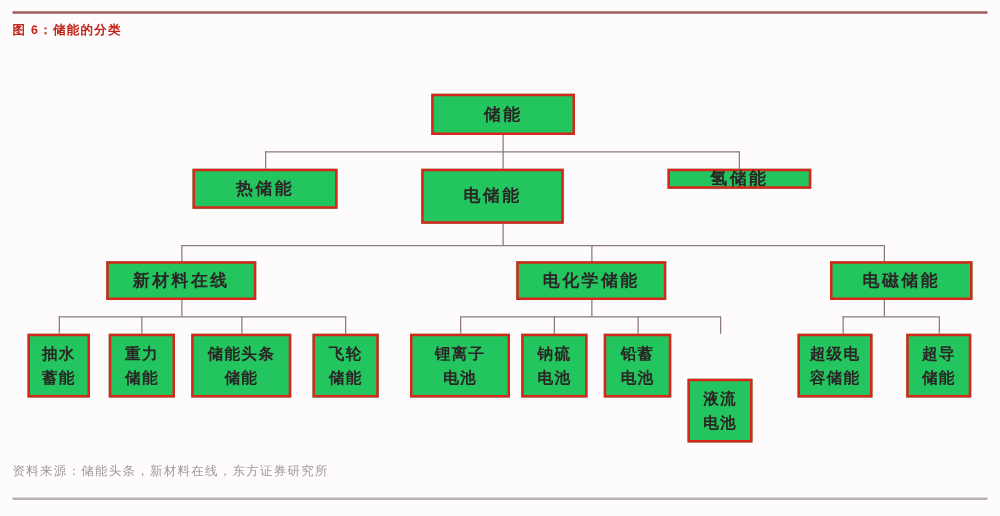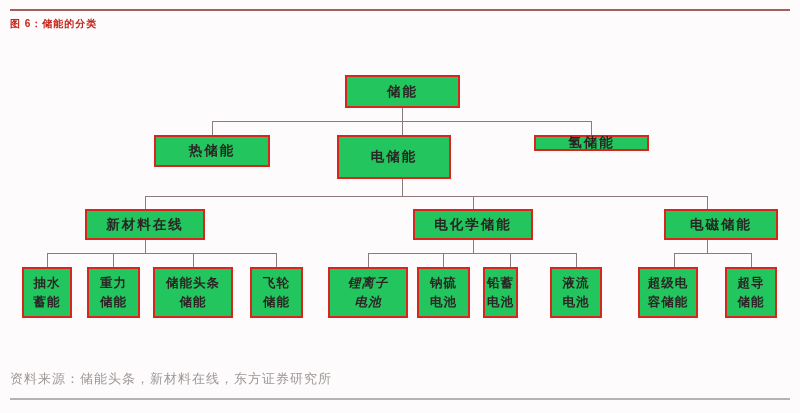--- a/index.html
+++ b/index.html
@@ -11,21 +11,21 @@
   }
   .stage{position:absolute;left:0;top:0;width:800px;height:413px;}
   .top-rule{position:absolute;left:10px;top:9px;width:780px;height:2px;background:#a0605c;}
   .bottom-rule{position:absolute;left:10px;top:398px;width:780px;height:2px;background:#b6b1b4;}
   .fig-title{
     position:absolute;left:10px;top:17px;
     font-size:10px;font-weight:bold;color:#c4241a;letter-spacing:1px;
   }
   .source-line{
     position:absolute;left:10px;top:370px;
-    font-size:13px;color:#9e9895;letter-spacing:1px;
+    font-size:10px;color:#9e9895;letter-spacing:1px;
   }
   .node{
     position:absolute;box-sizing:border-box;
     border:2.5px solid #d9251c;background:#22c55e;
     display:flex;align-items:center;justify-content:center;
     font-weight:bold;color:#2b2525;text-align:center;
     letter-spacing:2px;
   }
   .lvl{font-size:13.5px;}
   .leaf{
@@ -86,27 +86,27 @@
 
   <div class="node leaf" style="left:22px;width:50px;">抽水
 蓄能</div>
   <div class="node leaf" style="left:87px;width:53px;">重力
 储能</div>
   <div class="node leaf" style="left:153px;width:80px;">储能头条
 储能</div>
   <div class="node leaf" style="left:250px;width:53px;">飞轮
 储能</div>
 
-  <div class="node leaf" style="left:328px;width:80px;font-style:italic;">锂离子
+  <div class="node leaf" style="left:328px;width:80px;">锂离子
 电池</div>
   <div class="node leaf" style="left:417px;width:53px;text-align:right;">钠硫
 电池</div>
-  <div class="node leaf" style="left:483px;width:35px;">铅蓄
+  <div class="node leaf" style="left:483px;width:54px;">铅蓄
 电池</div>
-  <div class="node leaf" style="left:550px;width:52px;">液流
+  <div class="node leaf" style="left:550px;width:52px;margin-top:36px;">液流
 电池</div>
 
   <div class="node leaf" style="left:638px;width:60px;">超级电
 容储能</div>
   <div class="node leaf" style="left:725px;width:52px;text-align:center;">超导
 储能</div>
 
   <div class="source-line">资料来源：储能头条，新材料在线，东方证券研究所</div>
   <div class="bottom-rule"></div>
 

